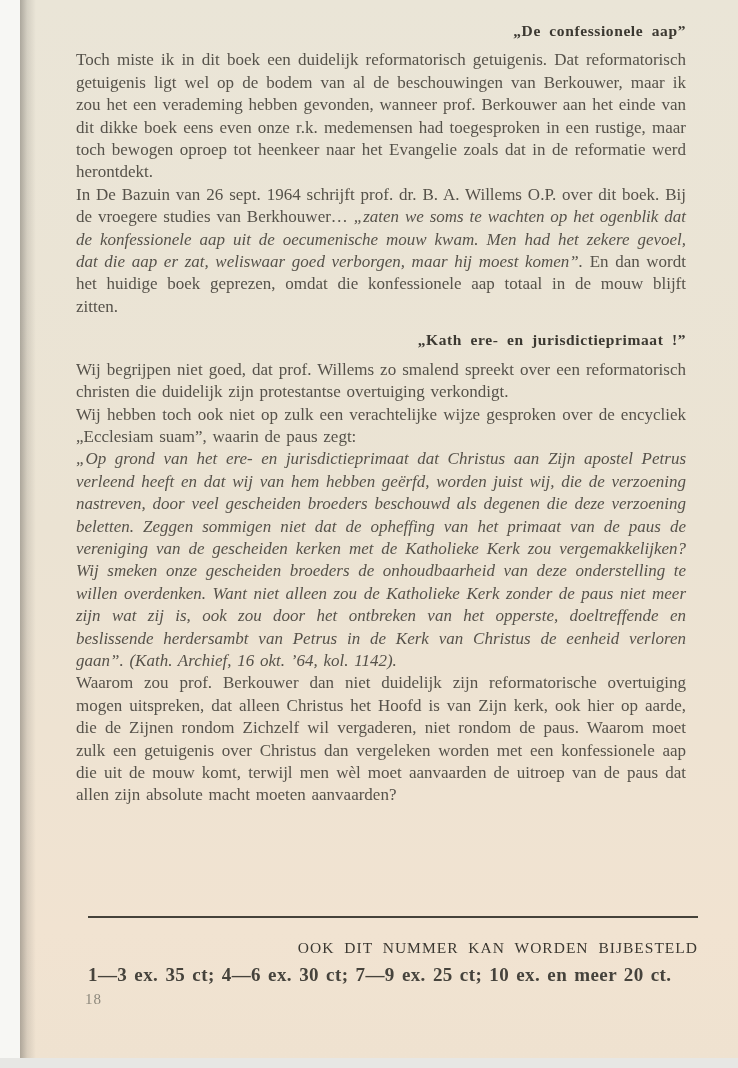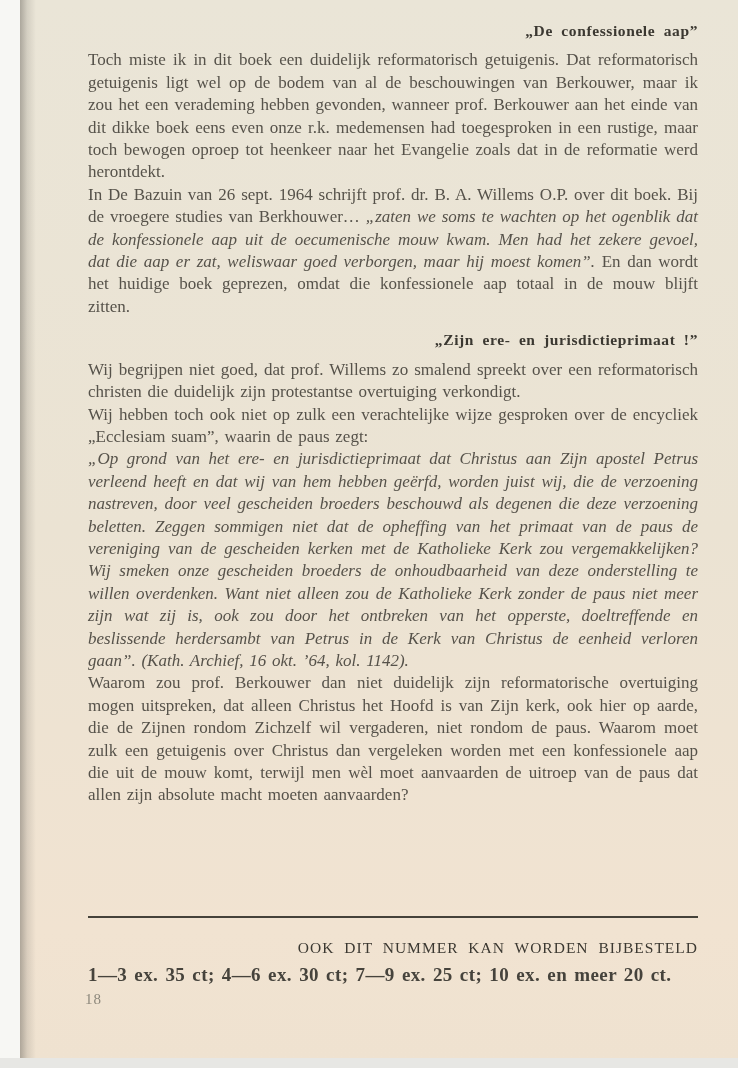--- a/index.html
+++ b/index.html
@@ -24,21 +24,21 @@
   .page {
     position: absolute; left: 20px; top: 0; width: 718px; height: 1058px;
     background: linear-gradient(180deg, #eae5d7 0%, #ebe3d3 50%, #f1e3d1 88%, #efe2d0 100%);
   }
   
   .page-gutter-shadow {
     position: absolute; left: 0; top: 0; width: 16px; height: 100%;
     background: linear-gradient(90deg, rgba(110,106,99,0.50) 0%, rgba(110,106,99,0.18) 45%, rgba(110,106,99,0) 100%);
   }
   .content {
-    position: absolute; left: 68px; top: 20px; width: 610px;
+    position: absolute; left: 56px; top: 20px; width: 610px;
     color: #56524a;
     font-size: 17px;
     line-height: 22.4px;
     text-align: justify;
     word-spacing: 1.5px;
   }
   .heading {
     font-weight: bold;
     text-align: right;
     color: #3b3831;
@@ -97,21 +97,21 @@
   <div class="page-gutter-shadow"></div>
 
   <div class="content">
 
     <div class="heading">„De confessionele aap”</div>
 
     <p>Toch miste ik in dit boek een duidelijk reformatorisch getuigenis. Dat reformatorisch getuigenis ligt wel op de bodem van al de beschouwingen van Berkouwer, maar ik zou het een verademing hebben gevonden, wanneer prof. Berkouwer aan het einde van dit dikke boek eens even onze r.k. medemensen had toegesproken in een rustige, maar toch bewogen oproep tot heenkeer naar het Evangelie zoals dat in de reformatie werd herontdekt.</p>
 
     <p><span>In De Bazuin van 26 sept. 1964 schrijft prof. dr. B. A. Willems O.P. over dit boek. Bij de vroegere studies van Berkhouwer… </span><span class="italic">„zaten we soms te wachten op het ogenblik dat de konfessionele aap uit de oecumenische mouw kwam. Men had het zekere gevoel, dat die aap er zat, weliswaar goed verborgen, maar hij moest komen”.</span><span> En dan wordt het huidige boek geprezen, omdat die konfessionele aap totaal in de mouw blijft zitten.</span></p>
 
-    <div class="heading spaced-before">„Zijn ere- en jurisdictieprimaat !”</div>
+    <div class="heading spaced-before">„Kath ere- en jurisdictieprimaat !”</div>
 
     <p>Wij begrijpen niet goed, dat prof. Willems zo smalend spreekt over een reformatorisch christen die duidelijk zijn protestantse overtuiging verkondigt.</p>
     <p>Wij hebben toch ook niet op zulk een verachtelijke wijze gesproken over de encycliek „Ecclesiam suam”, waarin de paus zegt:</p>
     <p class="quote-block">„Op grond van het ere- en jurisdictieprimaat dat Christus aan Zijn apostel Petrus verleend heeft en dat wij van hem hebben geërfd, worden juist wij, die de verzoening nastreven, door veel gescheiden broeders beschouwd als degenen die deze verzoening beletten. Zeggen sommigen niet dat de opheffing van het primaat van de paus de vereniging van de gescheiden kerken met de Katholieke Kerk zou vergemakkelijken? Wij smeken onze gescheiden broeders de onhoudbaarheid van deze onderstelling te willen overdenken. Want niet alleen zou de Katholieke Kerk zonder de paus niet meer zijn wat zij is, ook zou door het ontbreken van het opperste, doeltreffende en beslissende herdersambt van Petrus in de Kerk van Christus de eenheid verloren gaan”. (Kath. Archief, 16 okt. ’64, kol. 1142).</p>
 
 
     <p>Waarom zou prof. Berkouwer dan niet duidelijk zijn reformatorische overtuiging mogen uitspreken, dat alleen Christus het Hoofd is van Zijn kerk, ook hier op aarde, die de Zijnen rondom Zichzelf wil vergaderen, niet rondom de paus. Waarom moet zulk een getuigenis over Christus dan vergeleken worden met een konfessionele aap die uit de mouw komt, terwijl men wèl moet aanvaarden de uitroep van de paus dat allen zijn absolute macht moeten aanvaarden?</p>
 
 
   </div>

